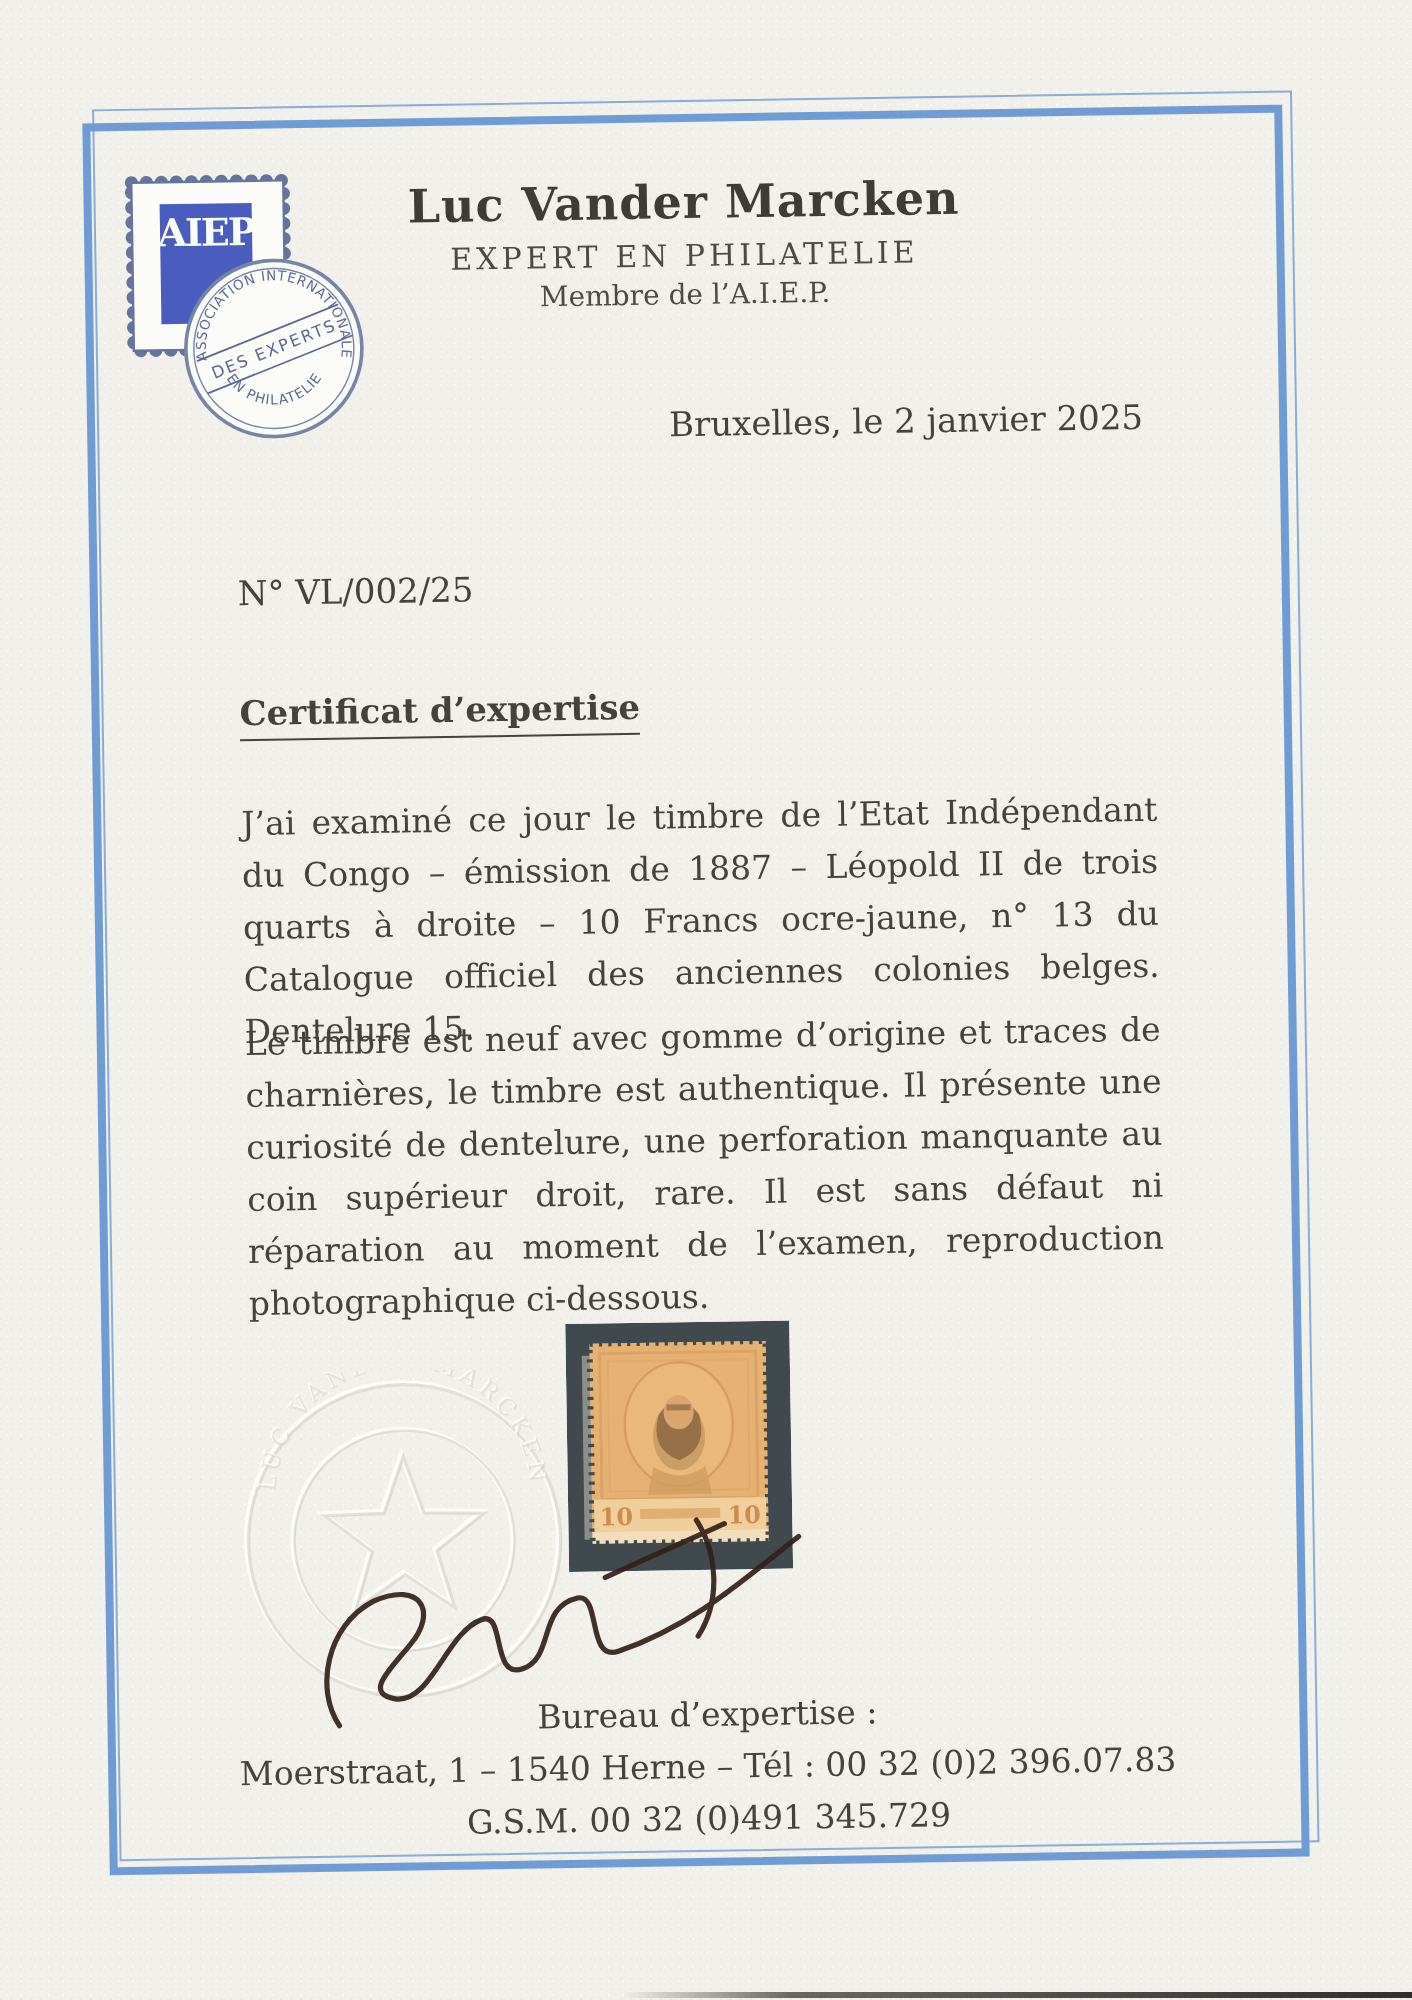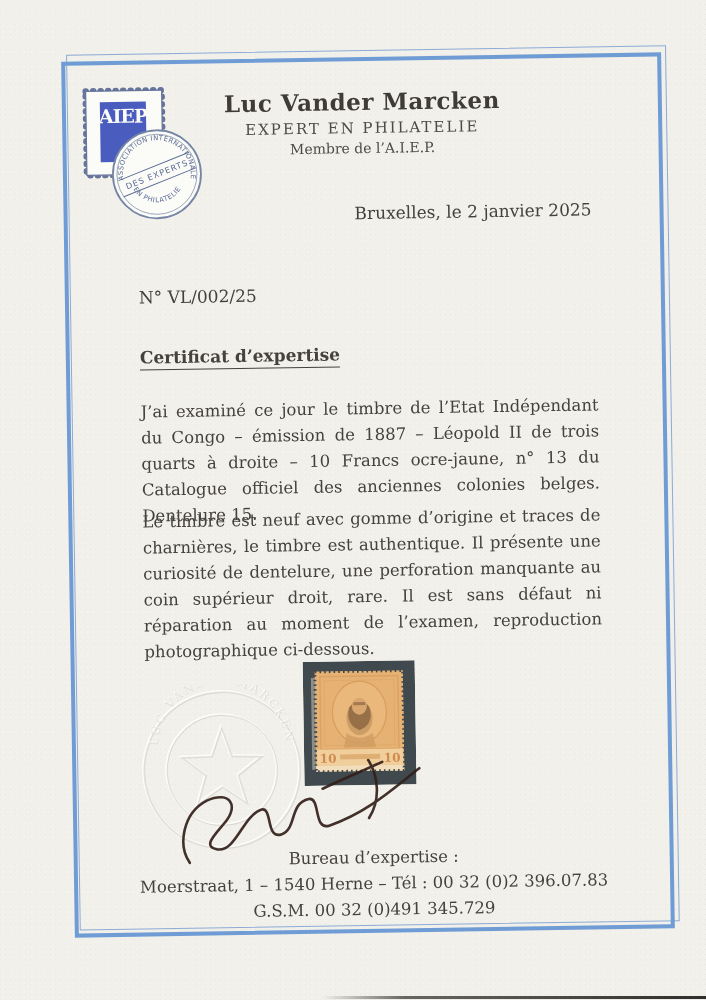--- a/index.html
+++ b/index.html
@@ -7,21 +7,21 @@
     width:706px;height:1000px;position:relative;overflow:hidden;
     background-color:#f1f0ea;
     background-image:
       radial-gradient(rgba(255,255,255,.45) 12%, rgba(255,255,255,0) 13%),
       radial-gradient(rgba(203,201,190,.16) 10%, rgba(203,201,190,0) 11%);
     background-size:7px 7px,5px 5px;
     background-position:0 0,3px 2px;
     font-family:"DejaVu Serif","Liberation Serif",serif;
     color:#45423c;
   }
-  .sheet{position:absolute;inset:0;margin-left:20px;}
+  .sheet{position:absolute;inset:0;}
   .rot{
     position:absolute;left:48px;top:57px;width:600px;height:876px;
     transform:rotate(-0.9deg);transform-origin:50% 50%;
   }
   .border-thin{
     position:absolute;left:0;top:0;right:0;bottom:0;
     transform:translate(5px,-7px);
     border:1.5px solid #8cabd6;
     pointer-events:none;
   }

